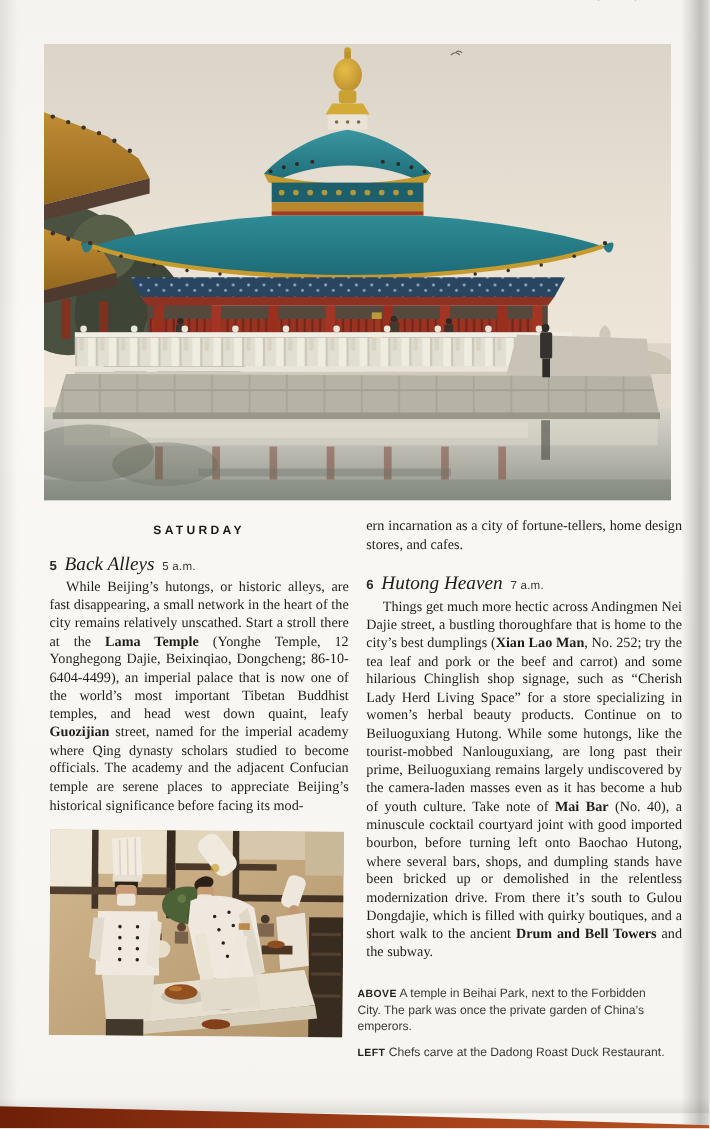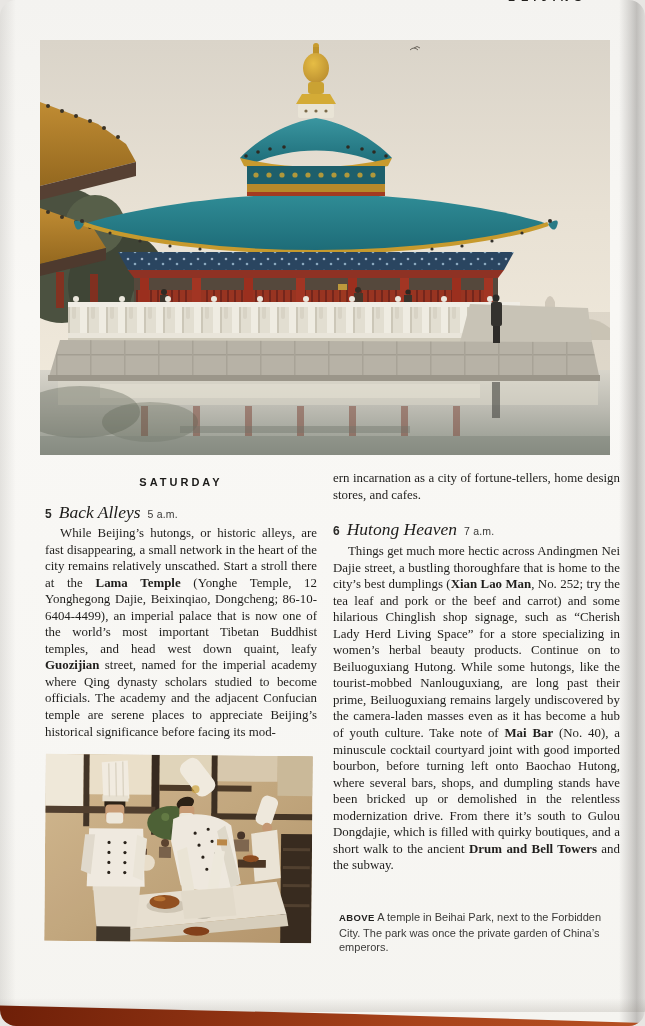--- a/index.html
+++ b/index.html
@@ -1,18 +1,18 @@
 <!DOCTYPE html>
 <html><head>
 <meta charset="utf-8">
 <style>
   html,body{margin:0;padding:0;background:#e8e6e3;}
   .stage{position:relative;width:645px;height:1026px;overflow:hidden;
          background:linear-gradient(180deg,#f4f3f0 0%,#f9f8f5 30%,#f7f6f3 78%,#f5f4f0 100%);
-         font-family:"Liberation Serif",serif;color:#201f1d;border-radius:16px;}
+         font-family:"Liberation Serif",serif;color:#201f1d;}
   
   .runhead{position:absolute;top:-9px;right:58px;font-family:"Liberation Sans",sans-serif;
            font-size:11px;font-weight:700;letter-spacing:5px;color:#23211e;}
   
   .photo-main{position:absolute;left:40px;top:40px;width:570px;height:415px;}
   .photo-chefs{position:absolute;left:45px;top:755px;width:267px;height:187px;transform:rotate(.5deg);}
   .photo-main svg,.photo-chefs svg{display:block;width:100%;height:100%;}
   
   .col-left{position:absolute;left:45px;width:272px;}
   .col-right{position:absolute;left:333px;width:287px;}
@@ -412,23 +412,27 @@
 
   <div class="col-right" style="position:absolute;top:519px;">
     <div class="item-head">
       <span class="item-num">6</span>
       <span class="item-title">Hutong Heaven</span>
       <span class="item-time">7 a.m.</span>
     </div>
   </div>
   <p class="col-right body-text indent" style="position:absolute;top:543px;">Things get much more hectic across Andingmen Nei Dajie street, a bustling thoroughfare that is home to the city’s best dumplings (<b>Xian Lao Man</b>, No. 252; try the tea leaf and pork or the beef and carrot) and some hilarious Chinglish shop signage, such as “Cherish Lady Herd Living Space” for a store specializing in women’s herbal beauty products. Continue on to Beiluoguxiang Hutong. While some hutongs, like the tourist-mobbed Nanlouguxiang, are long past their prime, Beiluoguxiang remains largely undiscovered by the camera-laden masses even as it has become a hub of youth culture. Take note of <b>Mai Bar</b> (No. 40), a minuscule cocktail courtyard joint with good imported bourbon, before turning left onto Baochao Hutong, where several bars, shops, and dumpling stands have been bricked up or demolished in the relentless modernization drive. From there it’s south to Gulou Dongdajie, which is filled with quirky boutiques, and a short walk to the ancient <b>Drum and Bell Towers</b> and the subway.</p>
 
-  <p class="caption" style="top:896px;margin:14px;">
+  <p class="caption" style="top:896px;margin:0;">
     <b>ABOVE</b>
     <span>A temple in Beihai Park, next to the Forbidden City. The park was once the private garden of China’s emperors.</span>
+  </p>
+  <p class="caption" style="top:950px;margin:0;">
+    <b>LEFT</b>
+    <span>Chefs carve at the Dadong Roast Duck Restaurant.</span>
   </p>
 
 
   <div class="edge-left"></div>
   <div class="edge-right"></div>
   <div class="edge-bottom"></div>
   <div class="book-red"></div>
 </div>
 
 </body></html>

